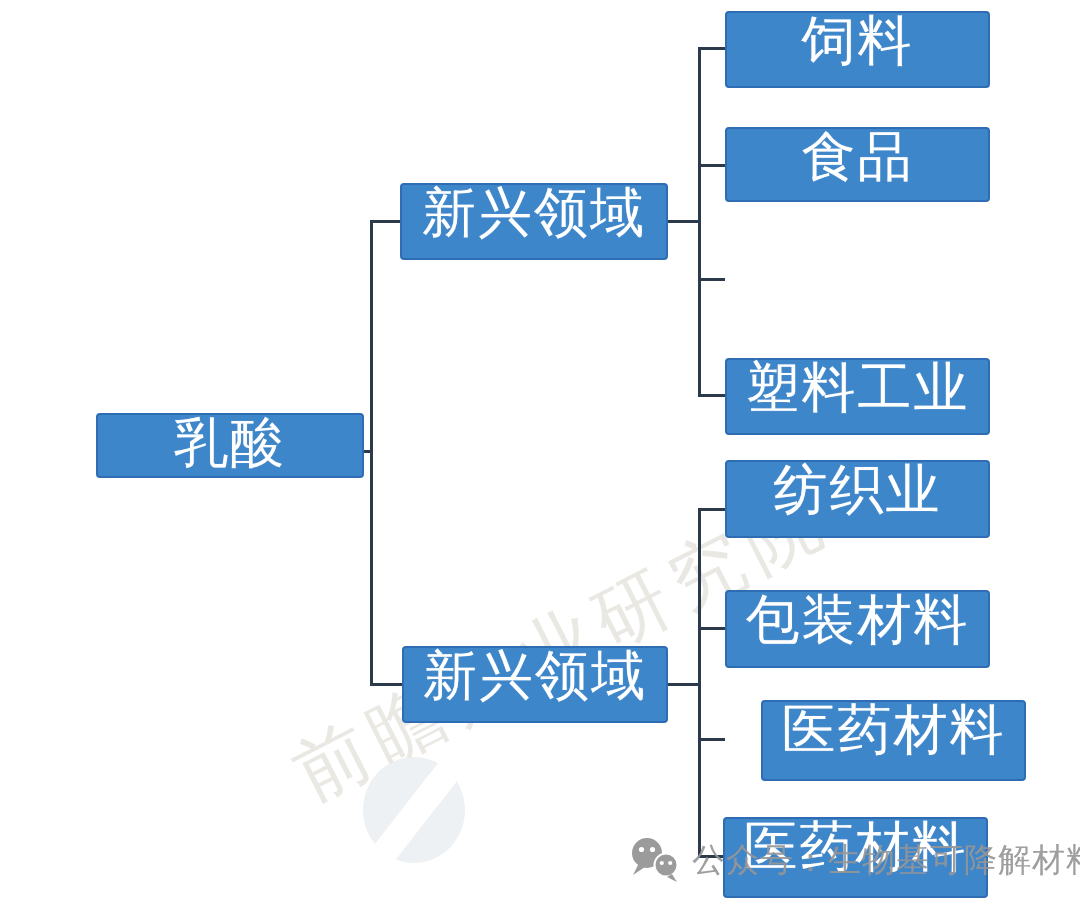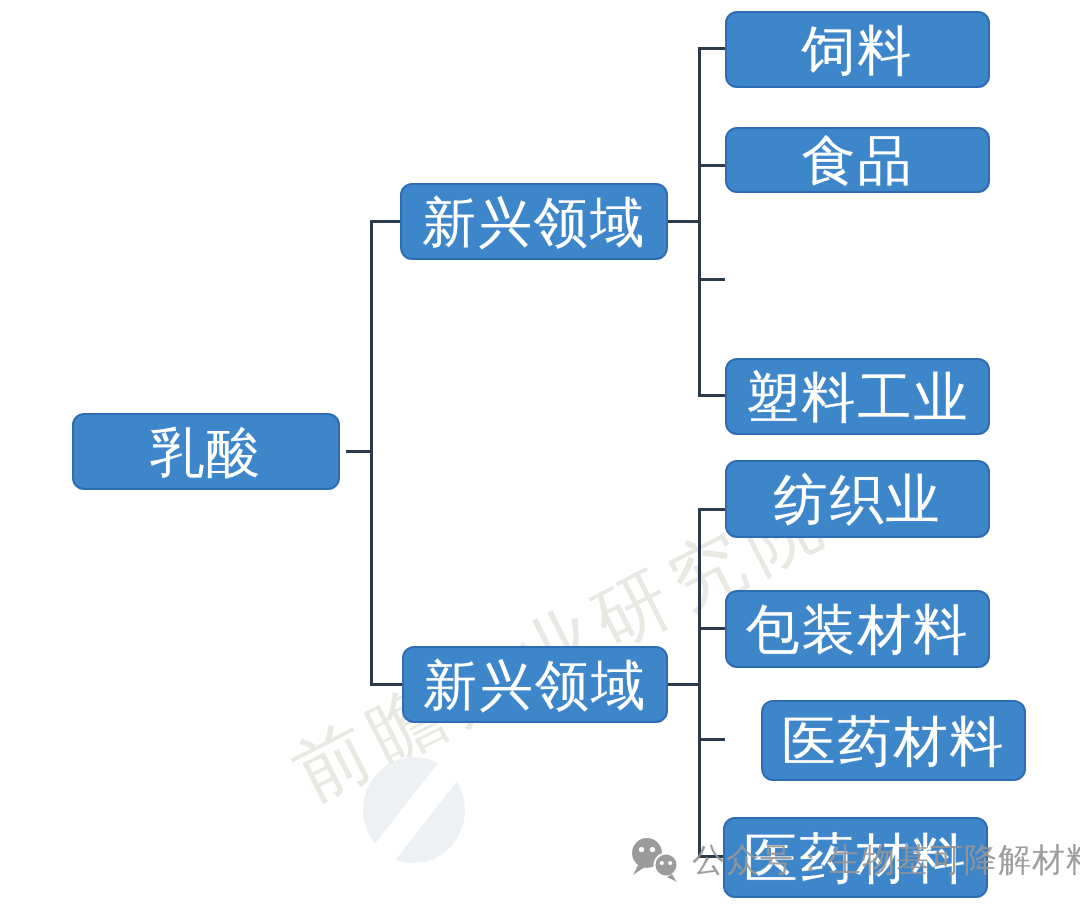--- a/index.html
+++ b/index.html
@@ -3,22 +3,22 @@
 <meta charset="utf-8">
 <style>
   html,body{margin:0;padding:0;background:#ffffff;}
   #canvas{
     position:relative;width:1080px;height:904px;overflow:hidden;
     background:#ffffff;
     font-family:"Liberation Sans", sans-serif;
   }
   .node{
     position:absolute;box-sizing:border-box;
-    background:#3E86CA;border:2px solid #2E6CB4;border-radius:12px;
-    color:#ffffff;display:flex;align-items:center;justify-content:center;
+    background:#3E86CA;border:2px solid #2E6CB4;border-radius:4px;
+    color:#ffffff;display:flex;justify-content:center;
     font-size:54px;line-height:1;letter-spacing:2px;z-index:10;
     text-shadow:0 0 1px rgba(255,255,255,.4);
   }
   .line{position:absolute;background:#2C3B4C;z-index:5;}
   .wm-diag{
     position:absolute;left:300px;top:730px;z-index:2;white-space:nowrap;
     font-size:74px;letter-spacing:10px;color:rgba(213,209,200,0.5);
     transform:rotate(-27deg);transform-origin:left center;
   }
   .wm-circle{
@@ -60,36 +60,36 @@
   <div class="line" style="left:700px;top:278px;width:25px;height:3px"></div>
   <div class="line" style="left:700px;top:394px;width:25px;height:3px"></div>
 
   <div class="line" style="left:668px;top:683px;width:32px;height:3px"></div>
   <div class="line" style="left:698px;top:508px;width:3px;height:350px"></div>
   <div class="line" style="left:700px;top:508px;width:25px;height:3px"></div>
   <div class="line" style="left:700px;top:627px;width:25px;height:3px"></div>
   <div class="line" style="left:700px;top:738px;width:25px;height:3px"></div>
   <div class="line" style="left:700px;top:855px;width:25px;height:3px"></div>
 
-  <div class="node" style="left:72px;top:413px;width:268px;height:77px">
+  <div class="node" style="left:96px;top:413px;width:268px;height:65px">
     <span>乳酸</span>
   </div>
 
   <div class="node" style="left:400px;top:183px;width:268px;height:77px">
     <span>新兴领域</span>
   </div>
 
   <div class="node" style="left:402px;top:646px;width:266px;height:77px">
     <span>新兴领域</span>
   </div>
 
   <div class="node" style="left:725px;top:11px;width:265px;height:77px">
     <span>饲料</span>
   </div>
-  <div class="node" style="left:725px;top:127px;width:265px;height:66px">
+  <div class="node" style="left:725px;top:127px;width:265px;height:75px">
     <span>食品</span>
   </div>
   <div class="node" style="left:725px;top:358px;width:265px;height:77px">
     <span>塑料工业</span>
   </div>
 
   <div class="node" style="left:725px;top:460px;width:265px;height:78px">
     <span>纺织业</span>
   </div>
   <div class="node" style="left:725px;top:590px;width:265px;height:78px">

